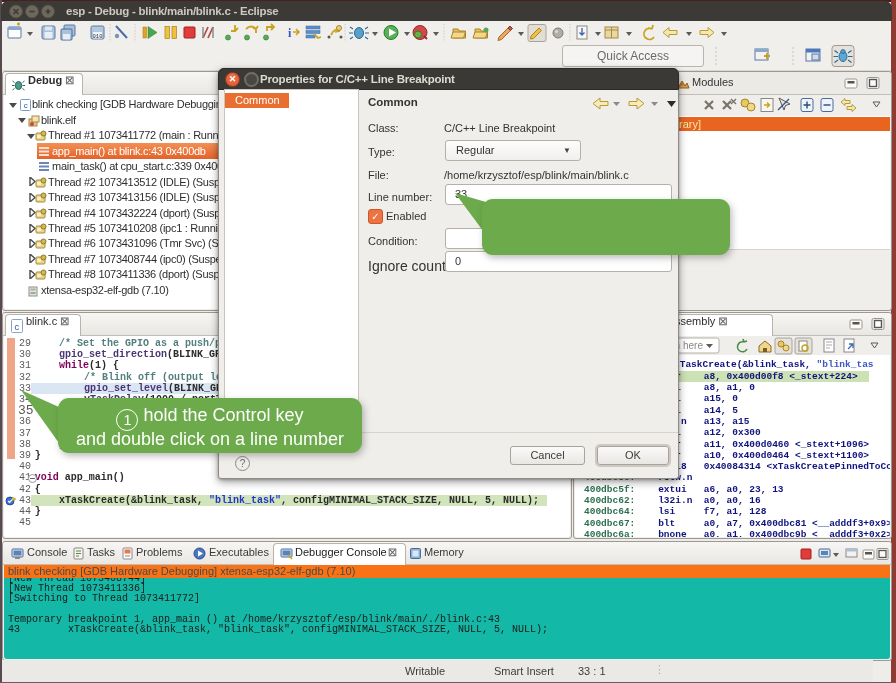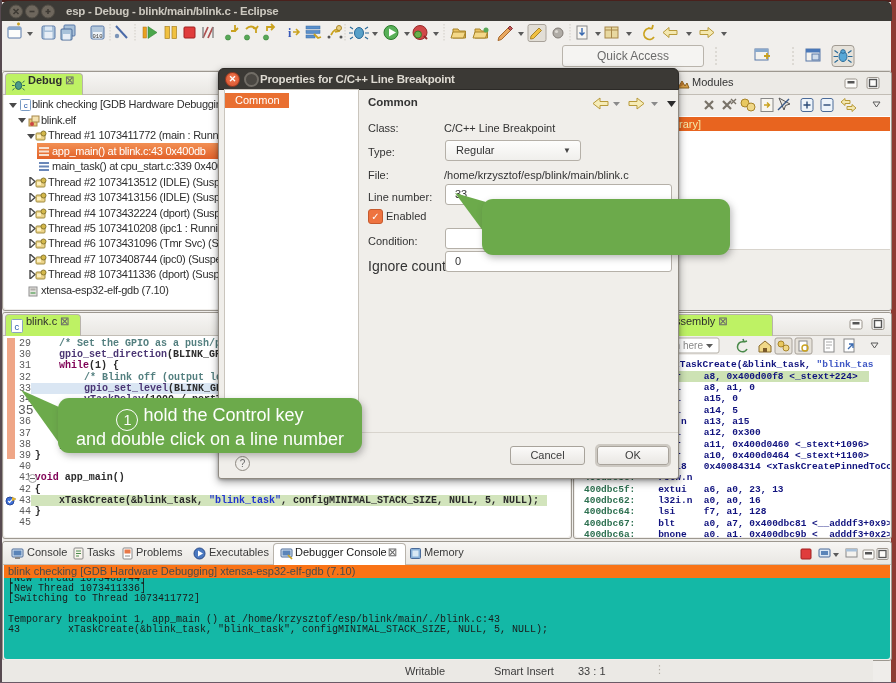--- a/index.html
+++ b/index.html
@@ -2,21 +2,21 @@
 <html><head>
 <meta charset="utf-8">
 <style>
 html,body{margin:0;padding:0;}
 #root{position:relative;width:896px;height:683px;overflow:hidden;background:#efedea;
   font-family:"Liberation Sans",sans-serif;}
 .abs{position:absolute;}
 .mono{font-family:"Liberation Mono",monospace;}
 .panel{position:absolute;background:#f0eeeb;border:1px solid #9d9890;border-radius:3px;}
 .tabrow{position:absolute;left:0;right:0;top:0;height:22px;background:linear-gradient(#f7f6f4,#e9e7e3);border-bottom:1px solid #c2bdb5;border-radius:3px 3px 0 0;}
-.tab{position:absolute;top:1px;height:21px;background:#bef264;border:1px solid #b8b3ab;border-bottom:none;border-radius:4px 4px 0 0;font-size:11px;color:#2d2d2d;}
+.tab{position:absolute;top:1px;height:21px;background:#ffffff;border:1px solid #b8b3ab;border-bottom:none;border-radius:4px 4px 0 0;font-size:11px;color:#2d2d2d;}
 .x{color:#6a6a6a;font-size:10px;font-weight:bold;}
 </style>
 </head>
 <body>
 <div id="root">
 
 <div class="abs" style="left:0;top:0;width:896px;height:2px;background:#4a201c;"></div>
 <div class="abs" style="left:0;top:0;width:2px;height:683px;background:#574a50;"></div>
 <div class="abs" style="left:891px;top:0;width:5px;height:683px;background:#8d3b33;"></div>
 

